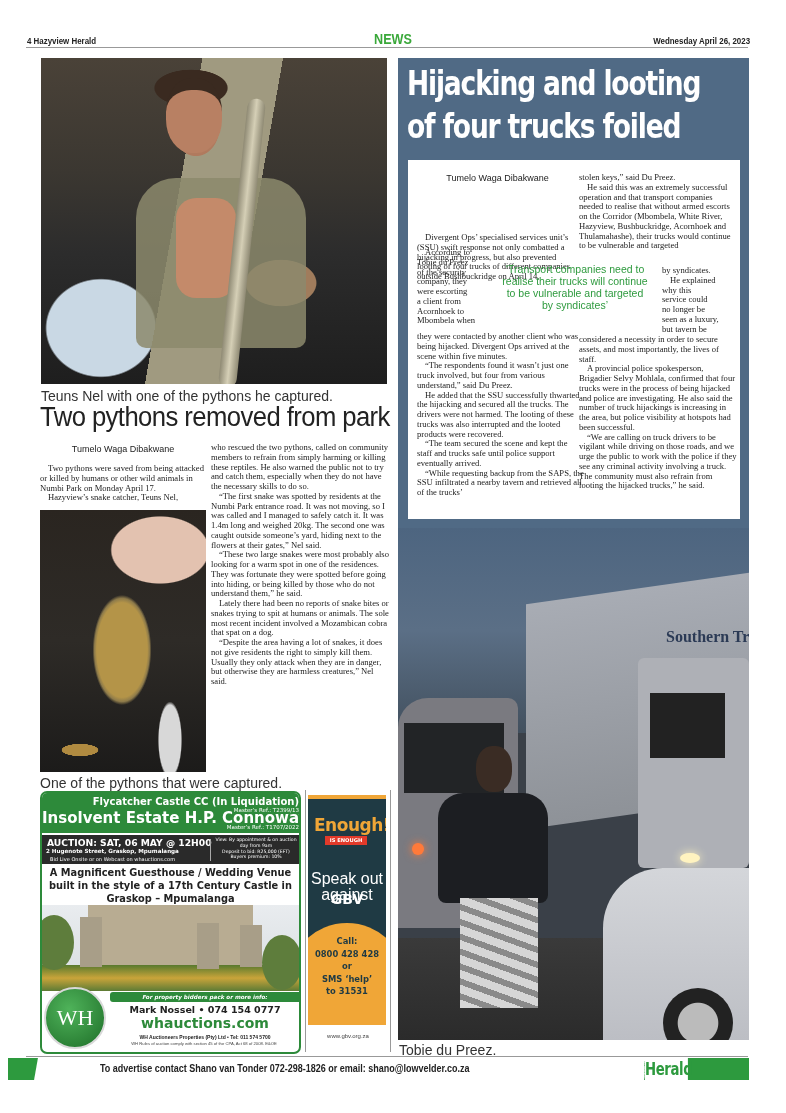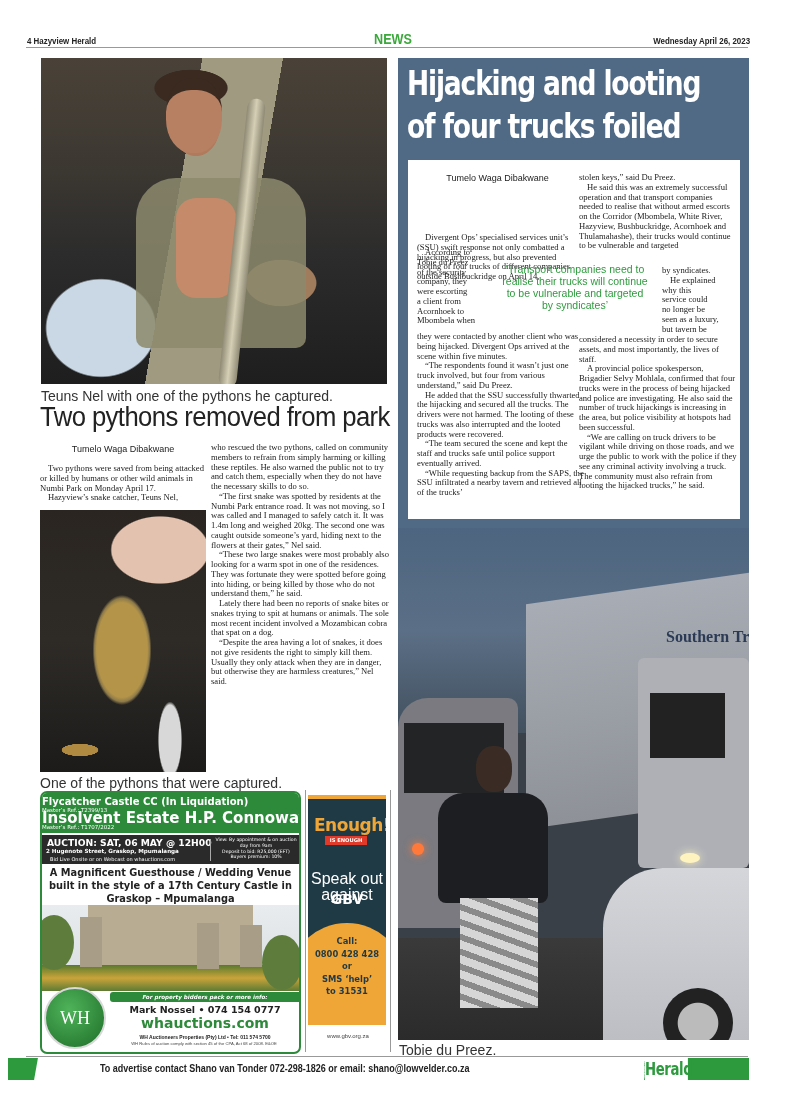--- a/index.html
+++ b/index.html
@@ -72,40 +72,40 @@
   .photo-truck .tail-light { position: absolute; left: 14px; top: 315px; width: 12px; height: 12px; background: #ff7a3a; border-radius: 50%; box-shadow: 0 0 8px #ff7a3a; }
   .photo-truck .head-light { position: absolute; left: 282px; top: 325px; width: 20px; height: 10px; background: #fff3c0; border-radius: 50%; box-shadow: 0 0 10px #fff3c0; }
   .photo-truck .car { position: absolute; left: 205px; top: 340px; width: 146px; height: 172px; background: linear-gradient(180deg,#d4d6da,#bcbec4); border-radius: 60px 0 0 0; }
   .photo-truck .wheel { position: absolute; left: 265px; top: 460px; width: 70px; height: 70px; border-radius: 50%; background: radial-gradient(circle,#bbb 0 40%,#222 42%); }
   .photo-truck .guard-shirt { position: absolute; left: 40px; top: 265px; width: 110px; height: 110px; background: #1c1e22; border-radius: 25px 25px 8px 8px; }
   .photo-truck .guard-head { position: absolute; left: 78px; top: 218px; width: 36px; height: 46px; background: #3a2c24; border-radius: 45%; }
   .photo-truck .guard-pants { position: absolute; left: 62px; top: 370px; width: 78px; height: 110px; background: repeating-linear-gradient(20deg,#d6d6d6 0 8px,#8a8a8a 8px 14px); }
 
   
   .ad-auction { position: absolute; left: 40px; top: 791px; width: 261px; height: 263px; border: 2px solid #2d8a3a; border-radius: 7px; background: #fff; overflow: hidden; }
-  .ad-green-top { position: absolute; left: 0; top: 0; width: 100%; height: 40px; background: #2d8a3a; text-align: left; color: #fff; font-family: "DejaVu Sans", sans-serif; }
+  .ad-green-top { position: absolute; left: 0; top: 0; width: 100%; height: 40px; background: #2d8a3a; text-align: right; color: #fff; font-family: "DejaVu Sans", sans-serif; }
   .ad-t1 { font-size: 10px; font-weight: bold; margin-top: 3px; white-space: nowrap; }
   .ad-ref { font-size: 5.5px; line-height: 6px; }
   .ad-t2 { font-size: 15px; font-weight: bold; line-height: 11px; white-space: nowrap; }
   .ad-dark { position: absolute; left: 0; top: 42px; width: 100%; height: 29px; background: #2a2a2a; color: #fff; font-family: "DejaVu Sans", sans-serif; }
   .ad-auction-date { position: absolute; left: 5px; top: 2px; font-size: 9.2px; font-weight: bold; white-space: nowrap; }
   .ad-addr { position: absolute; left: 4px; top: 13px; font-size: 5.6px; font-weight: bold; white-space: nowrap; }
   .ad-bid { position: absolute; left: 8px; top: 21px; font-size: 5px; white-space: nowrap; }
   .ad-vsep { position: absolute; left: 168px; top: 4px; width: 1px; height: 22px; background: #aaa; }
   .ad-view { position: absolute; left: 171px; top: 2px; width: 86px; font-size: 4.6px; line-height: 5.8px; text-align: center; }
   .ad-headline { position: absolute; left: 0; top: 73px; width: 100%; text-align: center; font-family: "DejaVu Sans", sans-serif; font-size: 9.8px; line-height: 13px; font-weight: bold; color: #222; }
   .ad-castle { position: absolute; left: 0; top: 112px; width: 100%; height: 86px;
     background:
       linear-gradient(180deg, transparent 0 70%, #5a7a2e 70%, #c9a43a 85%, #5d7b35 100%),
       linear-gradient(90deg, transparent 0 18%, #b8ac92 18% 82%, transparent 82%),
       linear-gradient(180deg, #e9ecef 0%, #d7dde0 100%);
   }
   .ad-castle .tower { position: absolute; width: 22px; height: 50px; background: #a89e88; top: 12px; }
   .ad-castle .tree { position: absolute; width: 40px; height: 55px; background: #5e7d3c; border-radius: 50%; }
-  .ad-wh-logo { position: absolute; left: 2px; top: 194px; width: 62px; height: 62px; border-radius: 50%; background: radial-gradient(circle at 40% 35%, #4fb35a, #1e6e28); border: 2px solid #d9d9d9; color: #fff; font-family: "Liberation Serif", serif; font-size: 18px; text-align: center; line-height: 58px; }
+  .ad-wh-logo { position: absolute; left: 2px; top: 194px; width: 62px; height: 62px; border-radius: 50%; background: radial-gradient(circle at 40% 35%, #4fb35a, #1e6e28); border: 2px solid #d9d9d9; color: #fff; font-family: "Liberation Serif", serif; font-size: 22px; text-align: center; line-height: 58px; }
   .ad-info-bar { position: absolute; left: 68px; top: 199px; width: 190px; height: 10px; background: #2d8a3a; color: #fff; font-family: "DejaVu Sans", sans-serif; font-style: italic; font-weight: bold; font-size: 5.6px; text-align: center; line-height: 10px; border-radius: 3px 0 0 3px; }
   .ad-contact { position: absolute; left: 68px; top: 211px; width: 190px; text-align: center; font-family: "DejaVu Sans", sans-serif; font-weight: bold; font-size: 9.5px; color: #222; white-space: nowrap; }
   .ad-site { position: absolute; left: 68px; top: 222px; width: 190px; text-align: center; font-family: "DejaVu Sans", sans-serif; font-weight: bold; font-size: 14px; color: #2d8a3a; white-space: nowrap; }
   .ad-company { position: absolute; left: 68px; top: 241px; width: 190px; text-align: center; font-family: "Liberation Sans", sans-serif; font-weight: bold; font-size: 5px; color: #222; white-space: nowrap; }
   .ad-legal { position: absolute; left: 64px; top: 248px; width: 196px; text-align: center; font-family: "Liberation Sans", sans-serif; font-size: 4.2px; color: #444; white-space: nowrap; }
 
   .ad-gbv-box { position: absolute; left: 305px; top: 790px; width: 86px; height: 262px; border-left: 1px solid #999; border-right: 1px solid #999; }
   .gbv-panel { position: absolute; left: 308px; top: 795px; width: 78px; height: 230px; background: #1f3a44; overflow: hidden; }
   .gbv-top-orange { position: absolute; left: 0; top: 0; width: 100%; height: 4px; background: #f0a637; }
   .gbv-enough { position: absolute; left: 6px; top: 20px; font-family: "DejaVu Sans", sans-serif; font-weight: bold; font-size: 17px; color: #f0a637; letter-spacing: -0.5px; white-space: nowrap; }

